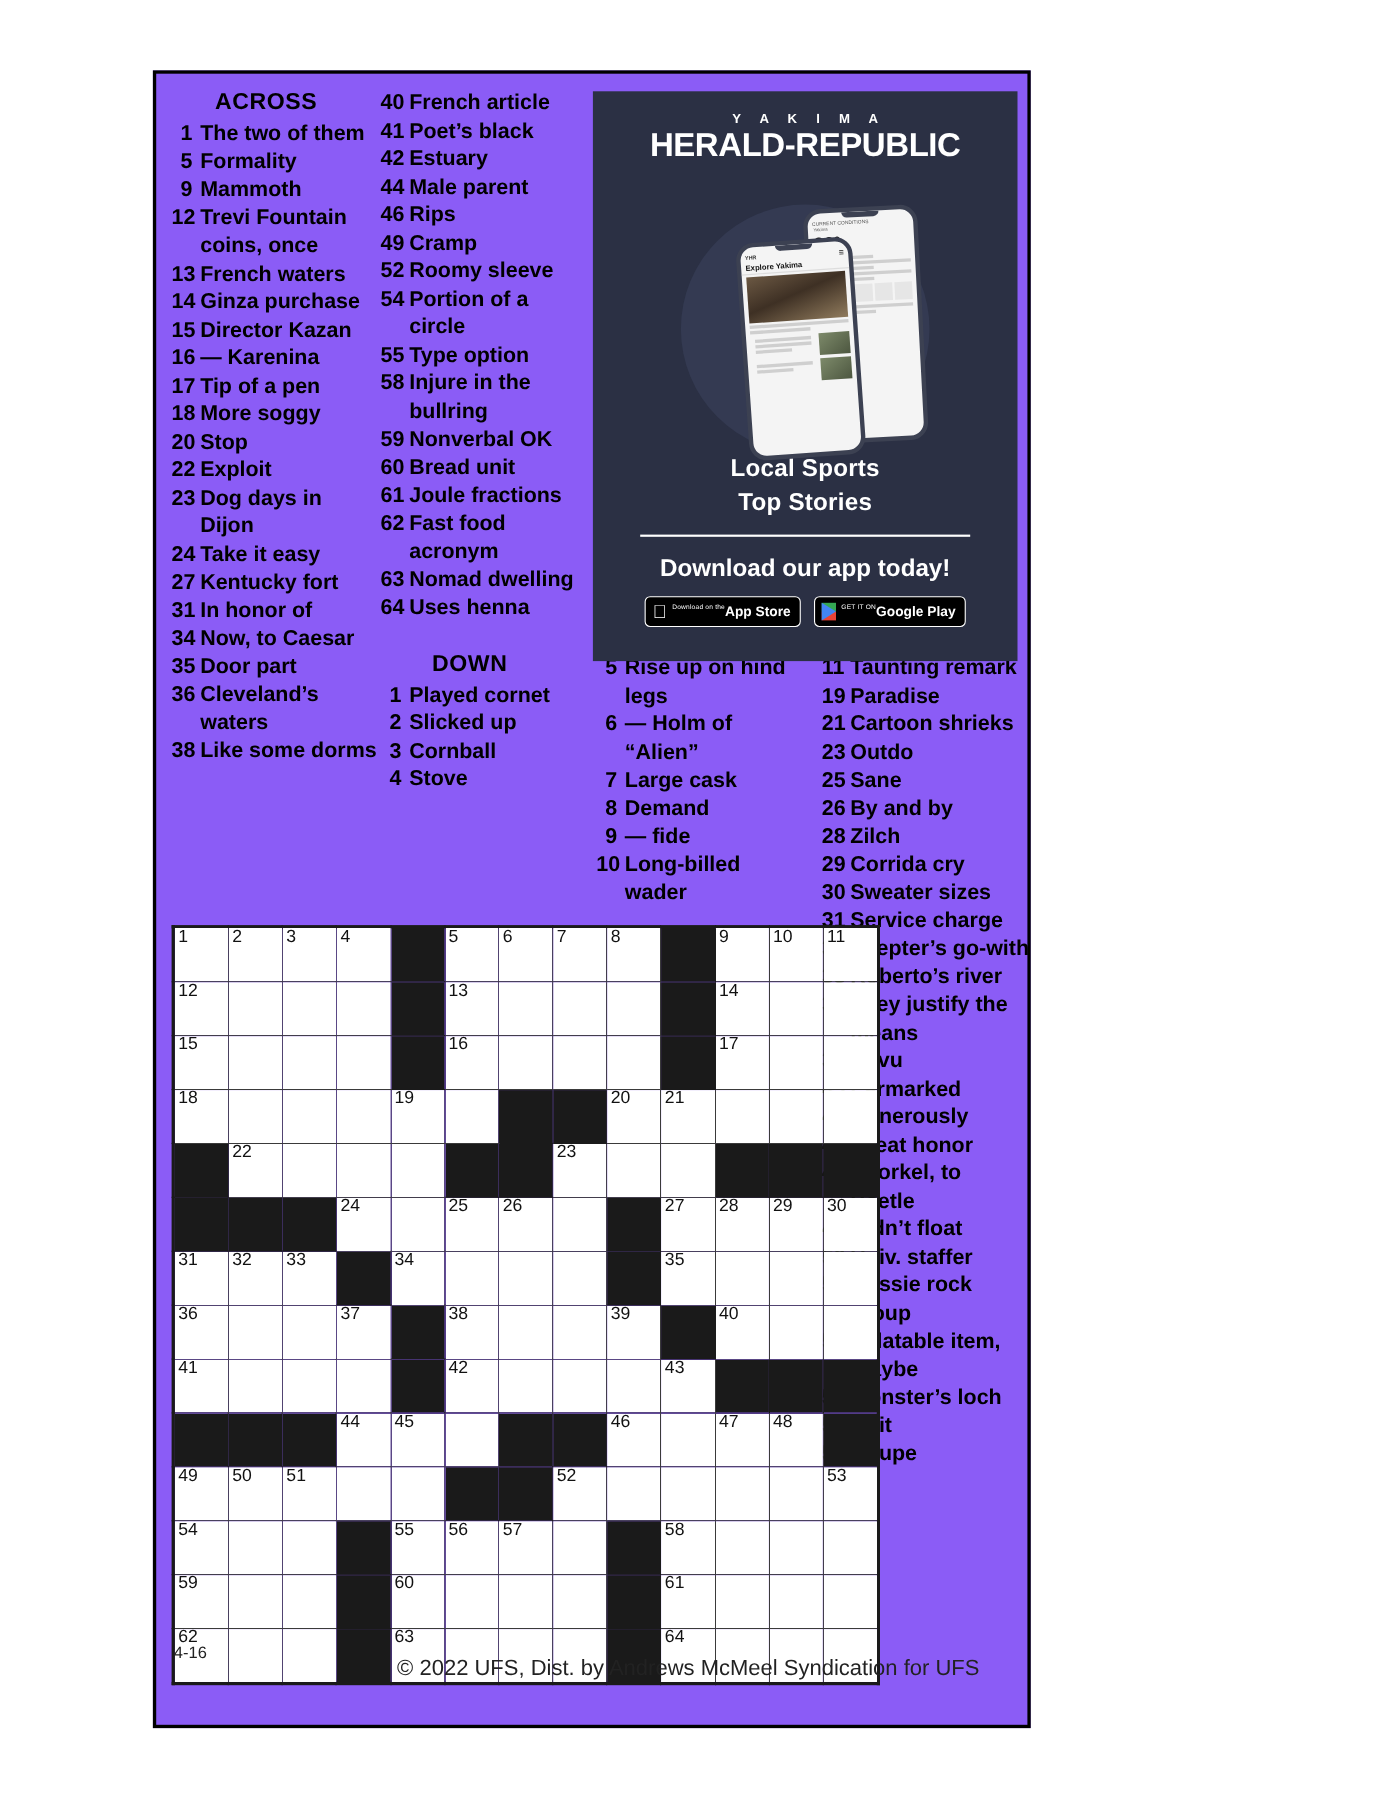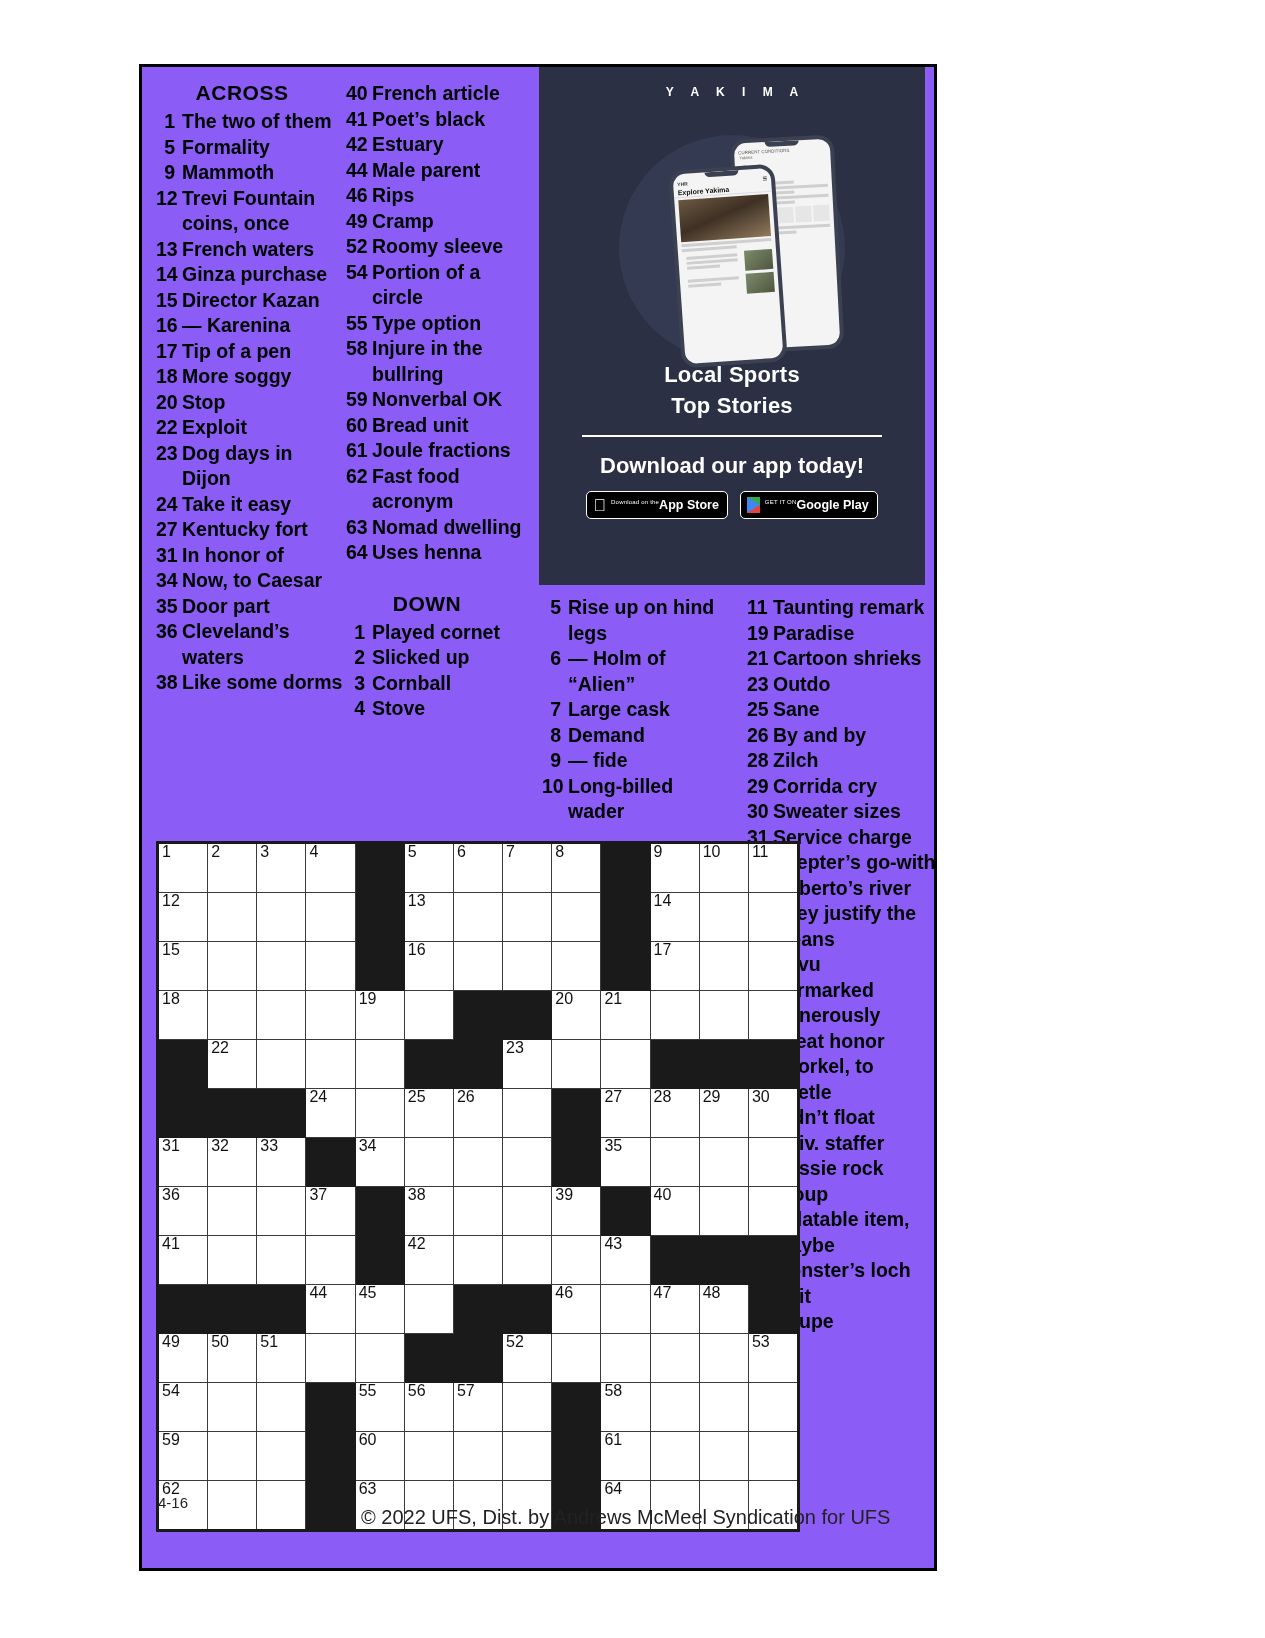--- a/index.html
+++ b/index.html
@@ -76,21 +76,21 @@
     box-sizing: border-box;
   }
   ul.clue-list li .ctext {
     flex: 1 1 auto;
   }
 
   
   #ad-box {
     position: absolute;
     left: 397px;
-    top: 0;
+    top: 16px;
     width: 386px;
     height: 518px;
     background: #2b3044;
     color: #ffffff;
     box-sizing: border-box;
     overflow: hidden;
   }
   #ad-kicker {
     text-align: center;
     font-size: 12px;
@@ -634,20 +634,21 @@
           </li>
           <li>
             <span class="cnum">57</span>
             <span class="ctext">Coupe</span>
           </li>
         </ul>
     </div>
 
     <div id="ad-box">
       <div id="ad-kicker">Y A K I M A</div>
+      <div id="ad-masthead">HERALD-REPUBLIC</div>
 
       <div id="ad-phones">
         <div id="ad-glow"></div>
 
         <div class="phone" id="phone-back">
           <div class="notch"></div>
           <div class="ph-sec">CURRENT CONDITIONS</div>
           <div class="ph-sm">Yakima</div>
           <div class="ph-temp">36°</div>
           <div class="ph-line short"></div>

